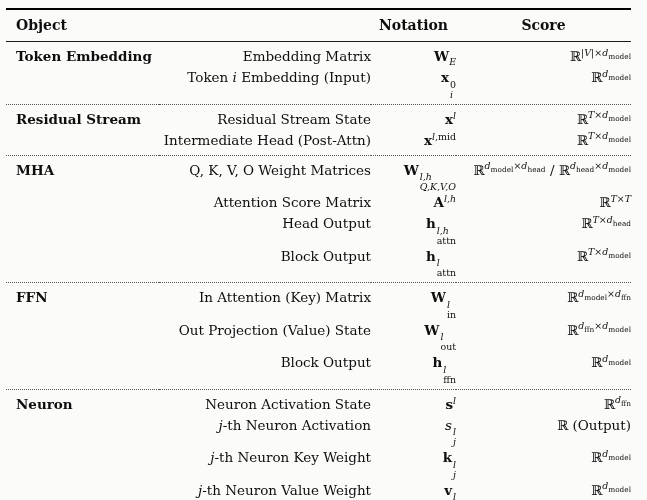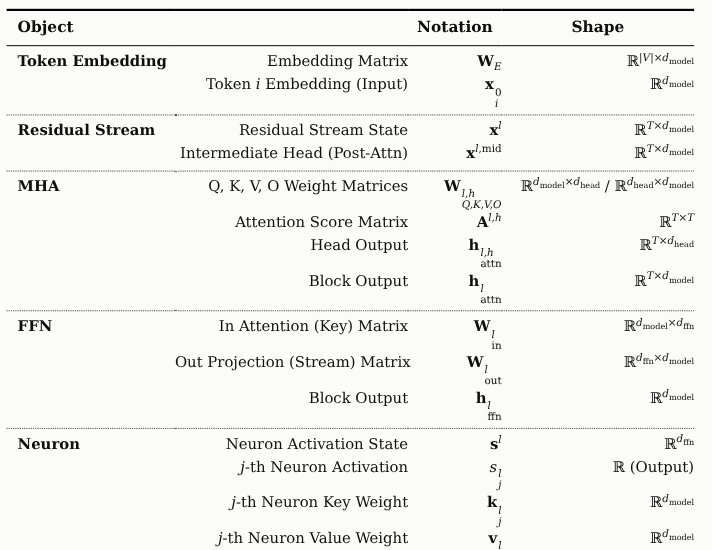--- a/index.html
+++ b/index.html
@@ -77,21 +77,21 @@
     <colgroup>
       <col class="w-obj">
         <col class="w-desc">
         <col class="w-not">
         <col class="w-shape">
     </colgroup>
     <thead>
       <tr>
         <th colspan="2">Object</th>
         <th class="center">Notation</th>
-        <th class="center">Shape</th>
+        <th class="center">Score</th>
       </tr>
     </thead>
 
     <tbody class="group first">
       <tr>
         <td class="c-obj" rowspan="2">Token Embedding</td>
         <td class="c-desc">Embedding Matrix</td>
         <td class="c-not math"><b>W</b><sub><i>E</i></sub></td>
         <td class="c-shape math">ℝ<sup>|<i>V</i>|×<i>d</i><sub>model</sub></sup></td>
       </tr>
@@ -156,21 +156,21 @@
       <tr>
         <td class="c-obj" rowspan="3">FFN</td>
         <td class="c-desc">In Attention (Key) Matrix</td>
         <td class="c-not math"><b>W</b><span class="ss">
               <span><i>l</i></span>
               <span>in</span>
             </span></td>
         <td class="c-shape math">ℝ<sup><i>d</i><sub>model</sub>×<i>d</i><sub>ffn</sub></sup></td>
       </tr>
       <tr>
-        <td class="c-desc">Out Projection (Stream) Matrix</td>
+        <td class="c-desc">Out Projection (Value) State</td>
         <td class="c-not math"><b>W</b><span class="ss">
               <span><i>l</i></span>
               <span>out</span>
             </span></td>
         <td class="c-shape math">ℝ<sup><i>d</i><sub>ffn</sub>×<i>d</i><sub>model</sub></sup></td>
       </tr>
       <tr>
         <td class="c-desc">Block Output</td>
         <td class="c-not math"><b>h</b><span class="ss">
               <span><i>l</i></span>

